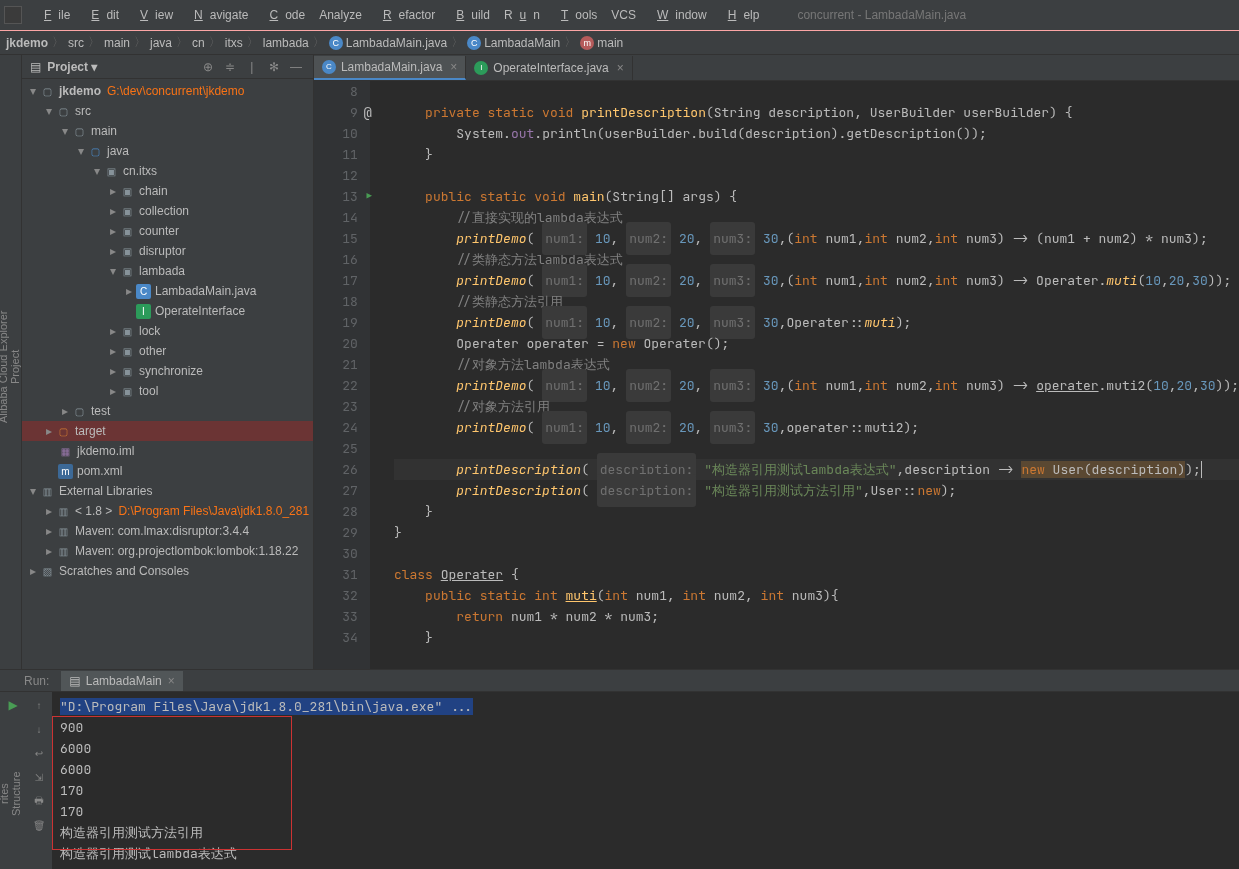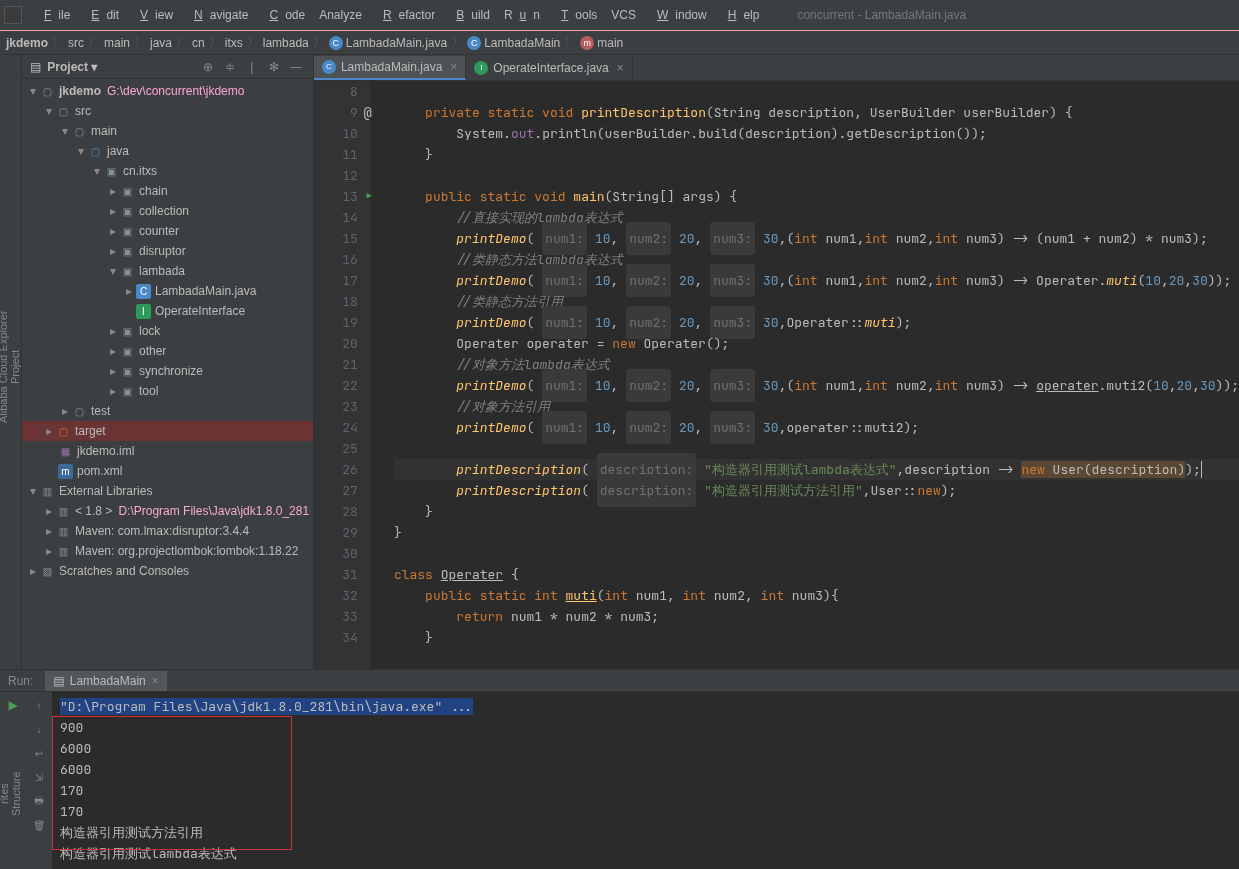--- a/index.html
+++ b/index.html
@@ -28,48 +28,48 @@
 .tree .ind { display: inline-block; }
 .tree .ic { width: 15px; height: 15px; margin-right: 4px; display: inline-flex; align-items: center; justify-content: center; font-size: 10px; border-radius: 2px; }
 .ic-folder { color: #87939a; }
 .ic-folder-blue { color: #4a88c7; }
 .ic-pkg { color: #87939a; }
 .ic-java { background: #4a88c7; color: #fff; border-radius: 50%; font-size: 8px; width: 13px; height: 13px; }
 .ic-int { background: #2c9b5a; color: #fff; border-radius: 50%; font-size: 8px; width: 13px; height: 13px; }
 .ic-iml { color: #9876aa; }
 .ic-mvn { background: #3c6997; color: #fff; font-size: 8px; width: 13px; height: 11px; }
 .ic-lib { color: #87939a; }
-.tree .dim { color: #f9a8d4; margin-left: 6px; }
+.tree .dim { color: #f97316; margin-left: 6px; }
 .editor-area { flex: 1; background: #2b2b2b; display: flex; flex-direction: column; }
 .tabs { height: 26px; background: #3c3f41; display: flex; align-items: center; border-bottom: 1px solid #323232; }
 .tab { display: flex; align-items: center; padding: 0 8px; height: 24px; border-right: 1px solid #323232; cursor: pointer; }
 .tab.active { background: #4e5254; border-bottom: 2px solid #4a88c7; }
 .tab .icon { width: 14px; height: 14px; margin-right: 5px; border-radius: 50%; font-size: 8px; display: flex; align-items: center; justify-content: center; color: #fff; }
 .tab .close { margin-left: 8px; color: #888; cursor: pointer; }
 .editor { flex: 1; display: flex; overflow: hidden; font-family: "JetBrains Mono", Consolas, monospace; font-size: 13px; line-height: 21px; }
 .gutter { width: 56px; text-align: right; padding-right: 12px; color: #606366; background: #313335; }
 .gutter .ln { height: 21px; position: relative; }
 .gutter .run-mk::after { content: "▶"; position: absolute; right: -14px; color: #499c54; font-size: 9px; }
 .gutter .at { position: absolute; right: -14px; color: #bbb; font-size: 14px; }
 .code { flex: 1; padding-left: 24px; }
 .code .line { height: 21px; white-space: pre; }
 .code .hl { background: #323232; }
 .kw { color: #cc7832; }
 .str { color: #6a8759; }
 .num { color: #6897bb; }
-.com { color: #808080; font-style: italic; }
+.com { color: #808080; }
 .fn { color: #ffc66d; }
 .fn-i { color: #ffc66d; font-style: italic; }
 .param { color: #707070; background: #3a3a3a; border-radius: 3px; padding: 8px 3px; }
 .field-i { color: #9876aa; }
 .und { text-decoration: underline; }
 .caret { border-right: 1px solid #bbb; }
 .hl-bg { background: #5a4832; }
 .run-panel { border-top: 1px solid #323232; background: #2b2b2b; height: 207px; }
-.run-header { height: 22px; background: #3c3f41; display: flex; align-items: center; padding: 0 8px; border-bottom: 1px solid #323232; }
+.run-header { height: 22px; background: #3c3f41; display: flex; align-items: center; padding: 0 24px; border-bottom: 1px solid #323232; }
 .run-header .label { color: #888; margin-right: 12px; }
 .run-header .tab { height: 20px; border: none; background: #515658; }
 .run-header .tab .close { margin-left: 6px; }
 .run-body { display: flex; height: 185px; }
 .run-tools { width: 26px; background: #3c3f41; display: flex; flex-direction: column; align-items: center; padding-top: 4px; }
 .run-tools .t { width: 18px; height: 18px; margin-bottom: 6px; cursor: pointer; color: #888; display: flex; align-items: center; justify-content: center; font-size: 11px; }
 .run-tools .t.play { color: #499c54; font-size: 12px; }
 .run-tools .t.stop { background: #693c3c; width: 11px; height: 11px; border-radius: 1px; }
 .run-tools2 { width: 26px; background: #3c3f41; display: flex; flex-direction: column; align-items: center; padding-top: 4px; }
 .run-tools2 .t { width: 18px; height: 18px; margin-bottom: 6px; cursor: pointer; color: #888; display: flex; align-items: center; justify-content: center; font-size: 10px; }

